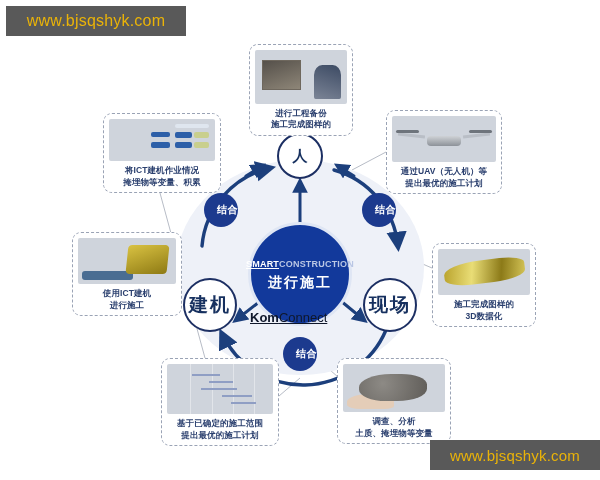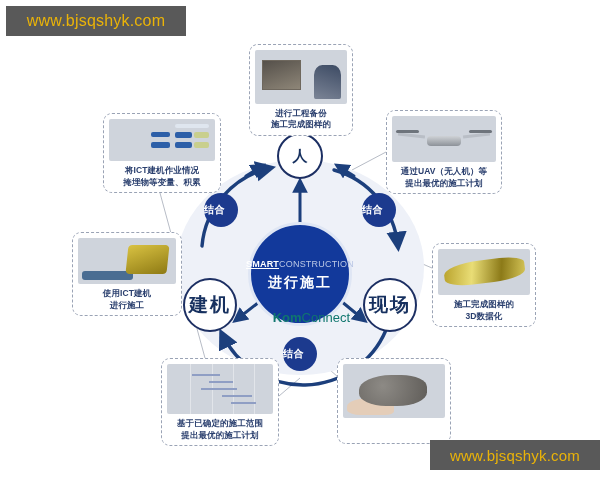--- a/index.html
+++ b/index.html
@@ -44,28 +44,28 @@
     background:#12399b;
     border:3px solid #dfe6f4;
     box-sizing:border-box;
     display:flex;flex-direction:column;align-items:center;justify-content:center;
     z-index:12;
   }
   #center-disc .brand{
     font-size:9px;font-weight:700;letter-spacing:.2px;white-space:nowrap;line-height:1;
   }
   #center-disc .brand .s{color:#ffffff;text-decoration:underline;}
-  #center-disc .brand .c{color:#b9c6e4;font-weight:400;}
+  #center-disc .brand .c{color:#b9c6e4;font-weight:700;}
   #center-disc .cn{
     color:#ffffff;font-size:14px;font-weight:700;letter-spacing:2px;margin-top:6px;line-height:1;
   }
 
   #komconnect{
-    position:absolute;left:250px;top:311px;width:100px;text-align:right;
-    font-size:13px;color:#0f766e;z-index:13;line-height:1;
+    position:absolute;left:250px;top:311px;width:100px;text-align:left;
+    font-size:13px;color:#0f172a;z-index:13;line-height:1;text-decoration:underline;
   }
   #komconnect .k{font-weight:700;}
   #komconnect .c{font-weight:400;}
 
   
   .node{
     position:absolute;
     border-radius:50%;
     background:#ffffff;
     border:2px solid #1c2f63;
@@ -76,21 +76,21 @@
     z-index:14;
   }
   #node-person{left:277px;top:133px;width:46px;height:46px;font-size:15px;letter-spacing:0;}
   #node-machine{left:183px;top:278px;width:54px;height:54px;}
   #node-site{left:363px;top:278px;width:54px;height:54px;}
 
   
   .badge{
     position:absolute;width:34px;height:34px;border-radius:50%;
     background:#1c3a8e;color:#ffffff;
-    display:flex;align-items:center;justify-content:flex-start;
+    display:flex;align-items:center;justify-content:flex-end;
     font-size:10px;font-weight:700;letter-spacing:.5px;
     z-index:15;
   }
   #badge-left{left:204px;top:193px;}
   #badge-right{left:362px;top:193px;}
   #badge-bottom{left:283px;top:337px;}
 
   
   .card{
     position:absolute;
@@ -278,20 +278,24 @@
   <div class="card" id="card-right">
     <div class="thumb t-3d"></div>
     <div class="cap">
       <div>施工完成图样的</div>
       <div>3D数据化</div>
     </div>
   </div>
 
   <div class="card" id="card-bottomright">
     <div class="thumb t-soil"></div>
+    <div class="cap">
+      <div>调查、分析</div>
+      <div>土质、掩埋物等变量</div>
+    </div>
   </div>
 
   <div class="card" id="card-left">
     <div class="thumb t-ict"></div>
     <div class="cap">
       <div>使用ICT建机</div>
       <div>进行施工</div>
     </div>
   </div>
 

